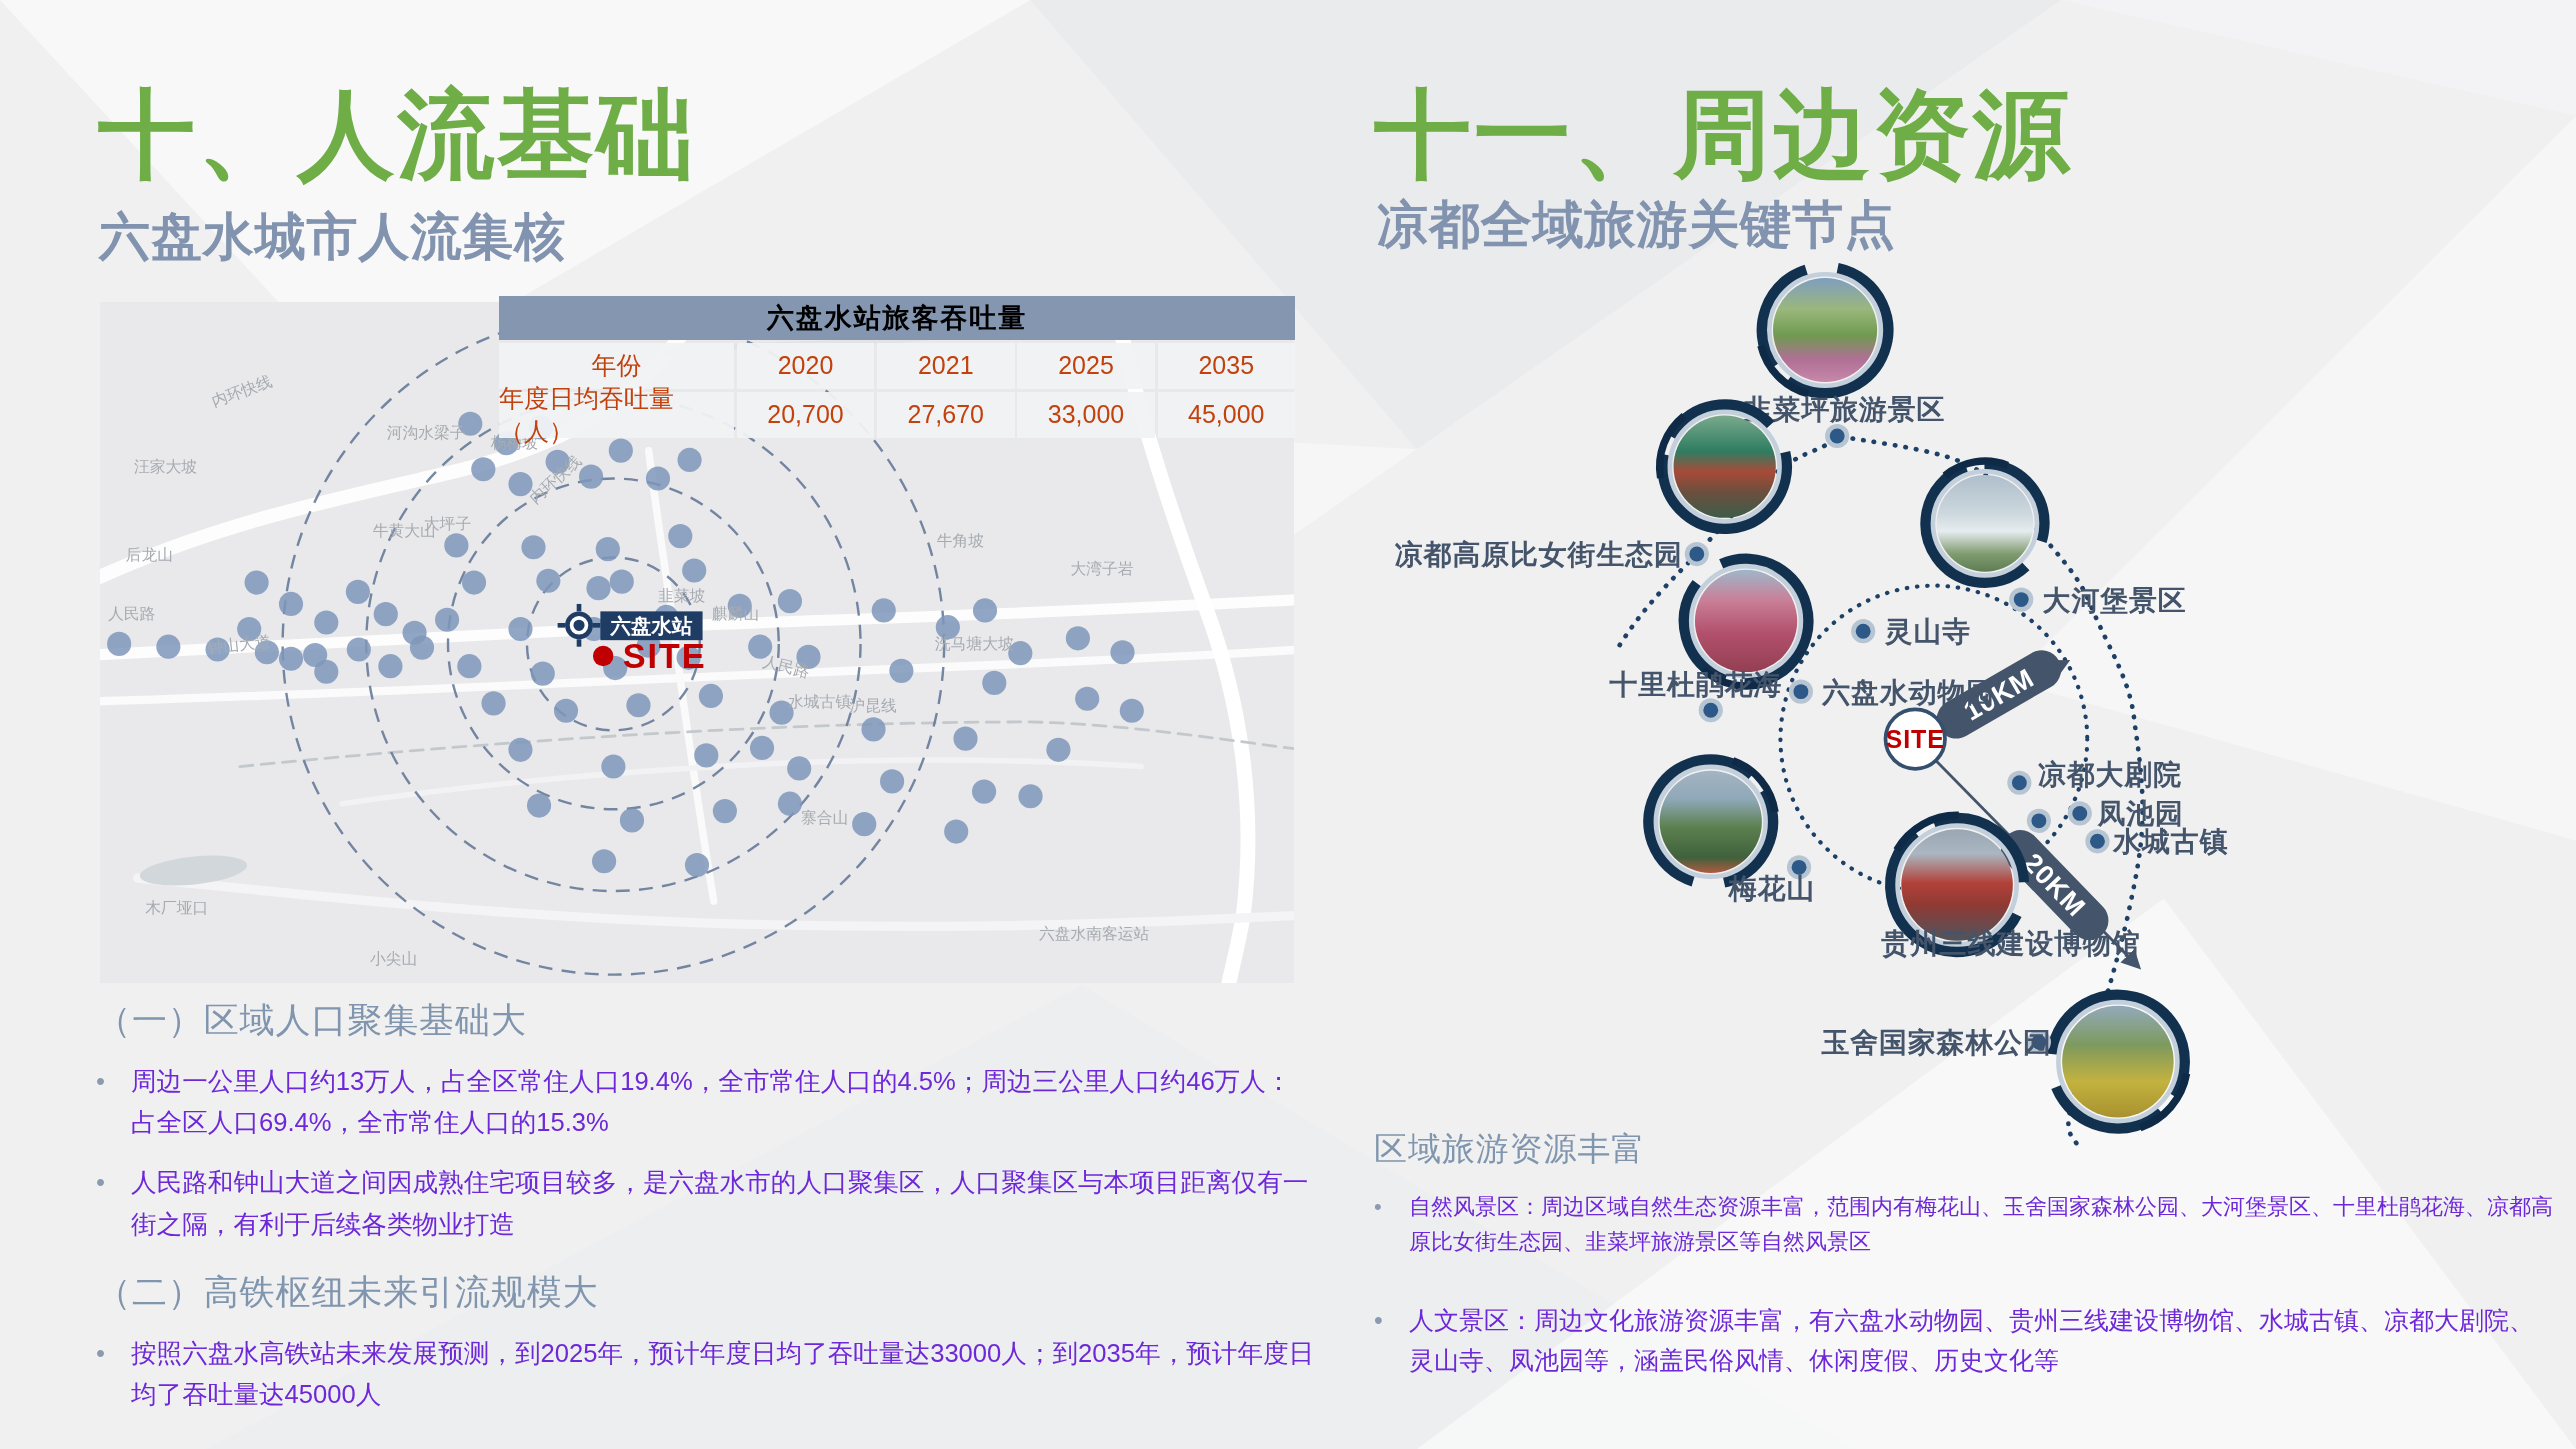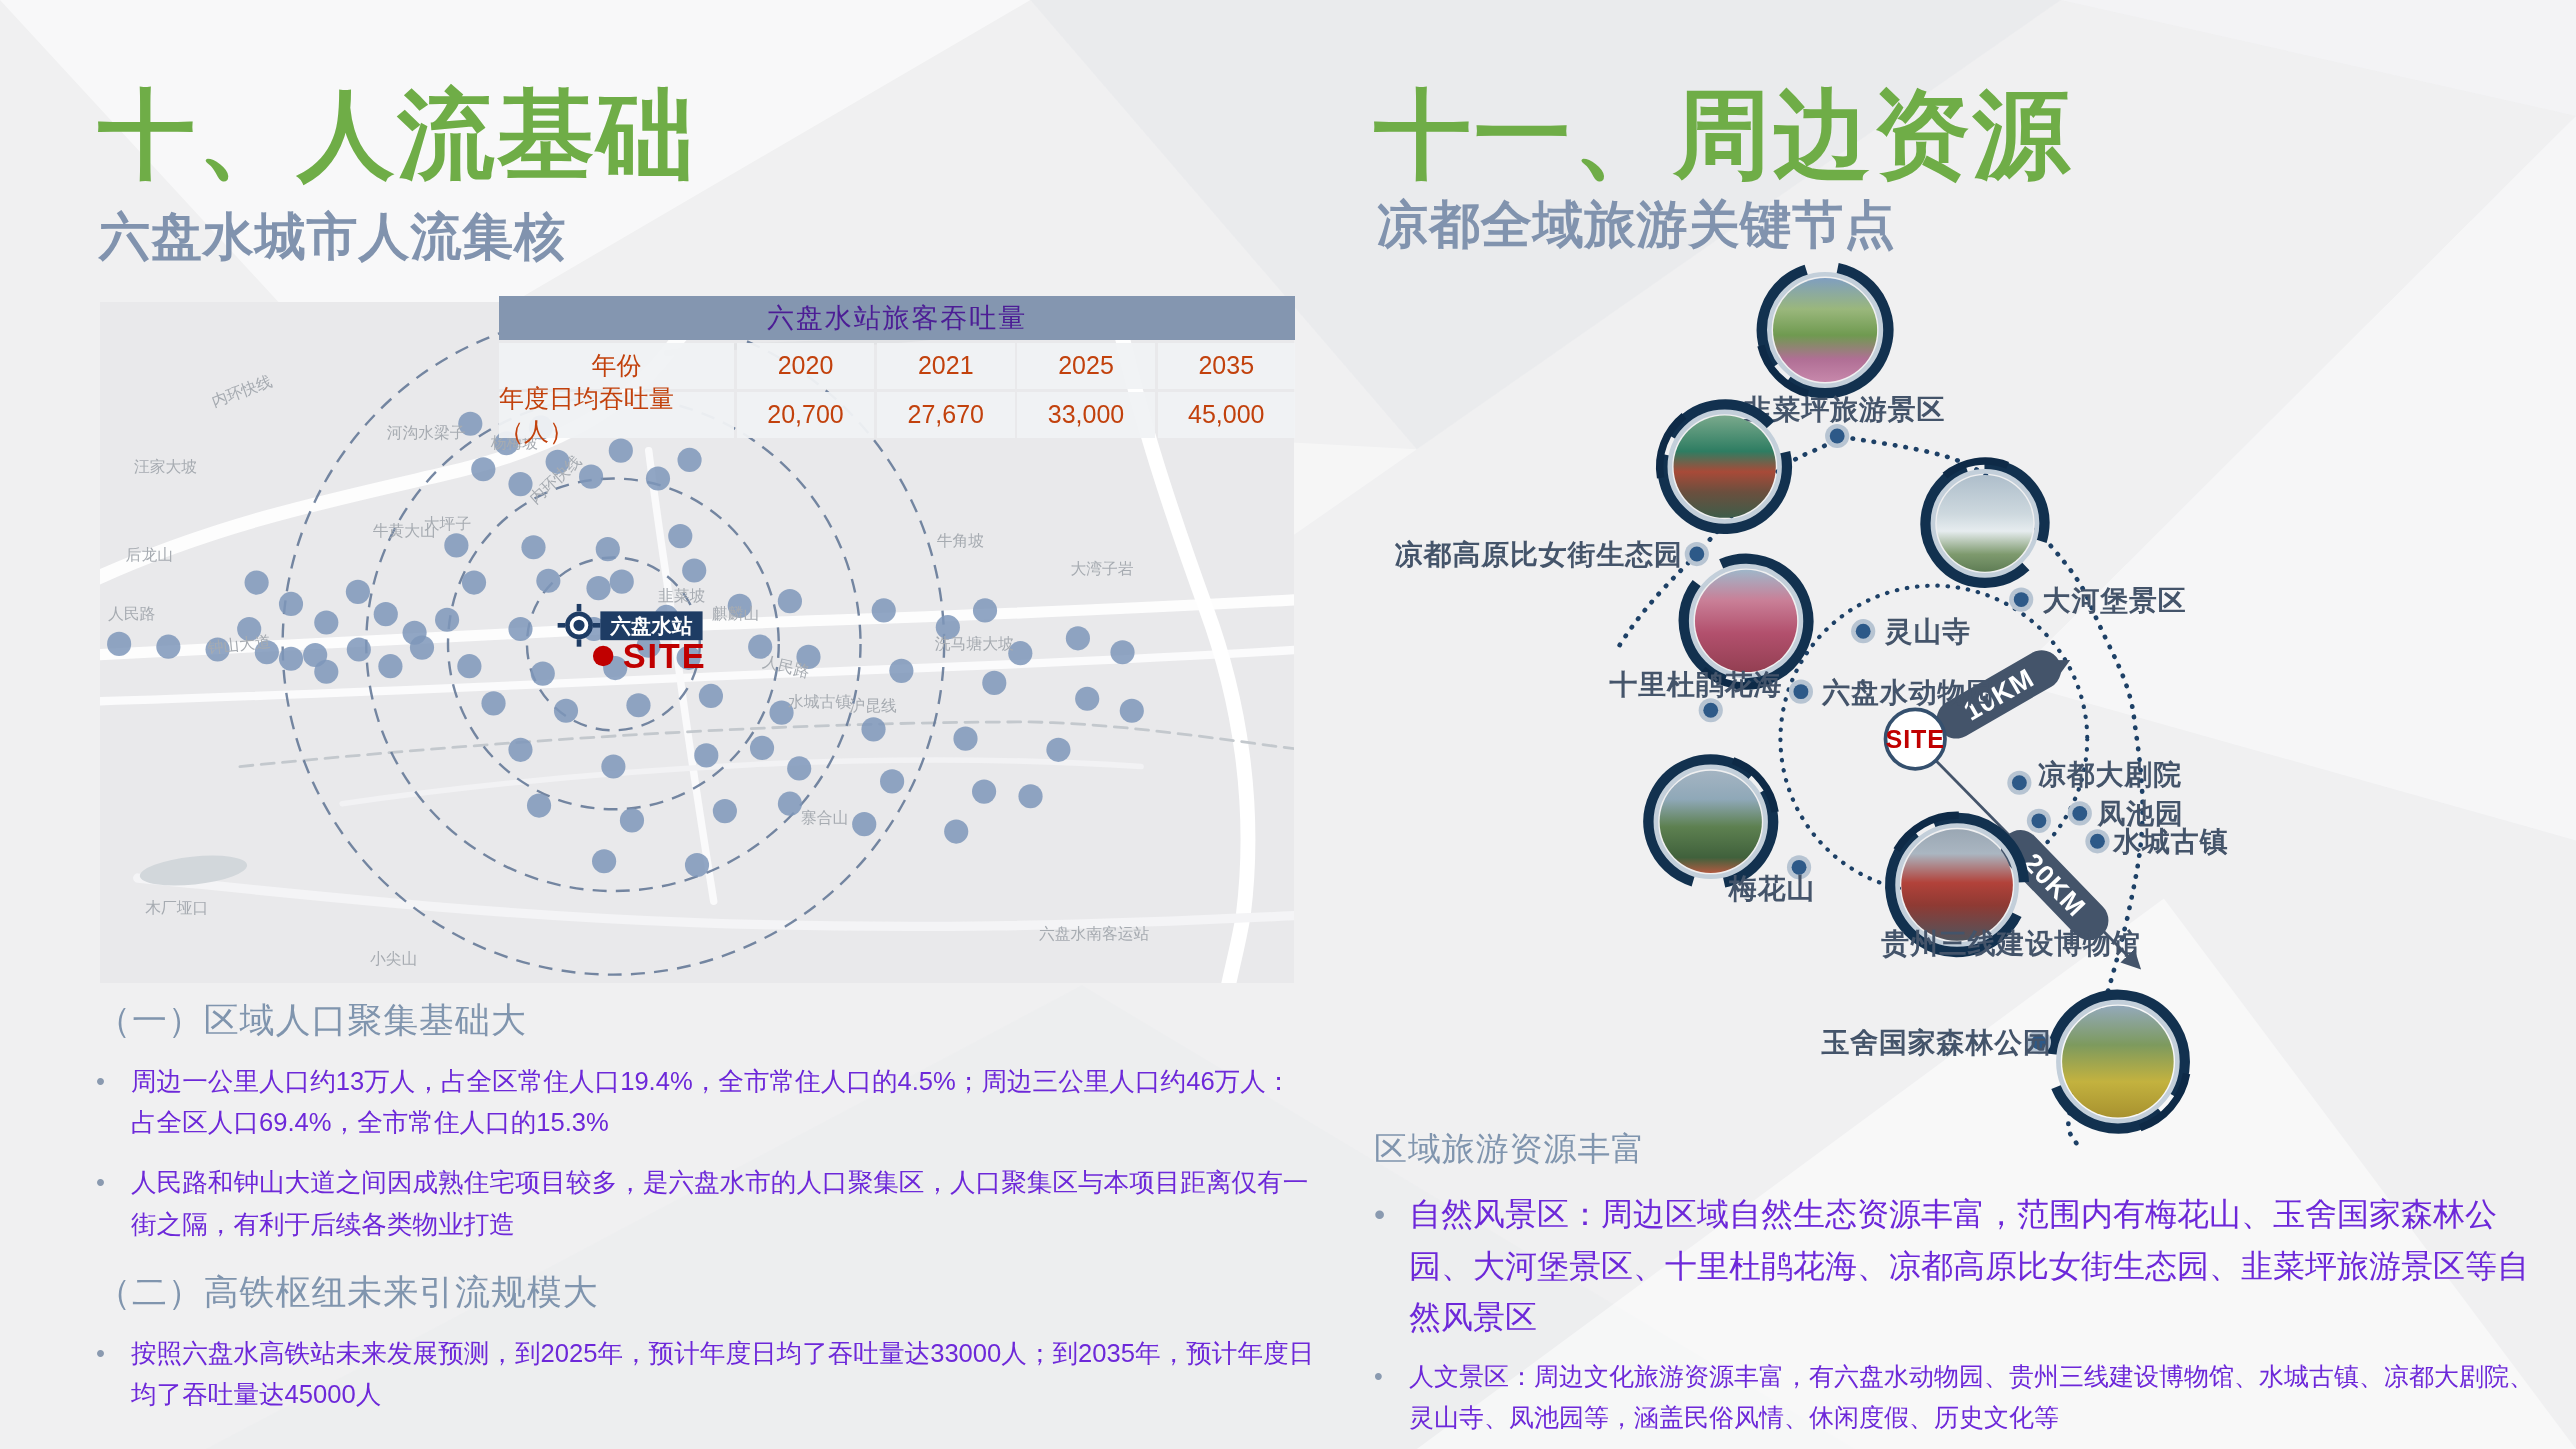--- a/index.html
+++ b/index.html
@@ -18,21 +18,21 @@
 
   .h1{position:absolute;font-weight:bold;font-size:97px;letter-spacing:2.8px;line-height:1;}
   .h2{position:absolute;font-weight:bold;font-size:51px;letter-spacing:0.9px;line-height:1;}
   .green{color:#6fad47;}
   .bluegray{color:#8193ae;}
 
   .mapbox{position:absolute;left:100px;top:302px;width:1194px;height:681px;background:#e9e9eb;}
   .mapbox svg{position:absolute;left:0;top:0;}
 
   .tablebox{position:absolute;left:499px;top:296px;width:796px;}
-  .t-title{height:44px;background:#8496b0;color:#4c1d95;font-size:27px;font-weight:normal;
+  .t-title{height:44px;background:#8496b0;color:#000000;font-size:27px;font-weight:bold;
            display:flex;align-items:center;justify-content:center;letter-spacing:1.9px;}
   .t-row{display:flex;height:46px;margin-top:2.8px;}
   .t-cell{background:rgba(240,242,244,.95);color:#c2410c;font-size:25px;
           display:flex;align-items:center;justify-content:center;}
   .t-cell.lab{width:235px;}
   .t-cell.val{flex:1;margin-left:2.8px;}
 
   .txtblock{position:absolute;}
   .sec-h{font-size:35px;color:#8095ae;font-weight:500;margin:0 0 16.7px 0;letter-spacing:0.9px;}
   .sec-b{font-size:25.6px;color:#6d28d9;line-height:1.62;margin:0 0 18.6px 0;padding-left:35px;}
@@ -419,17 +419,17 @@
 
       <g transform="translate(580,525)">
         <circle r="32" fill="#ffffff" stroke="#35506e" stroke-width="4"></circle>
         <text text-anchor="middle" y="10" font-size="27" font-weight="bold" fill="#c00000" letter-spacing="1">SITE</text>
       </g>
     </svg>
   </div>
 
   <div class="txtblock" style="left:1374px;top:1127px;width:1181px;">
     <p class="sec-h" style="font-size:33px;">区域旅游资源丰富</p>
-    <p class="sec-b" style="font-size:32px;margin-bottom:12px;">自然风景区：周边区域自然生态资源丰富，范围内有梅花山、玉舍国家森林公园、大河堡景区、十里杜鹃花海、凉都高原比女街生态园、韭菜坪旅游景区等自然风景区</p>
+    <p class="sec-b" style="font-size:22px;margin-bottom:40px;">自然风景区：周边区域自然生态资源丰富，范围内有梅花山、玉舍国家森林公园、大河堡景区、十里杜鹃花海、凉都高原比女街生态园、韭菜坪旅游景区等自然风景区</p>
     <p class="sec-b" style="font-size:25px;">人文景区：周边文化旅游资源丰富，有六盘水动物园、贵州三线建设博物馆、水城古镇、凉都大剧院、灵山寺、凤池园等，涵盖民俗风情、休闲度假、历史文化等</p>
   </div>
 </div>
 
 
 </body></html>

